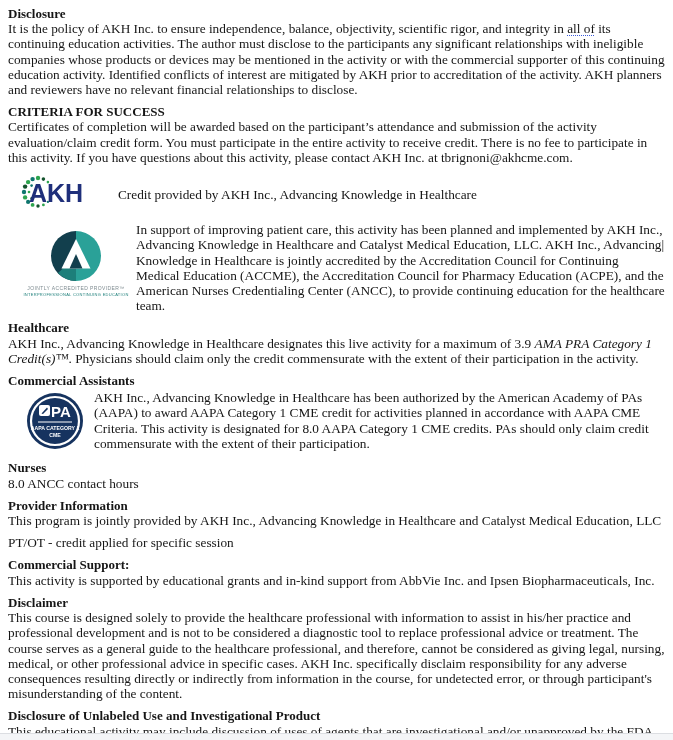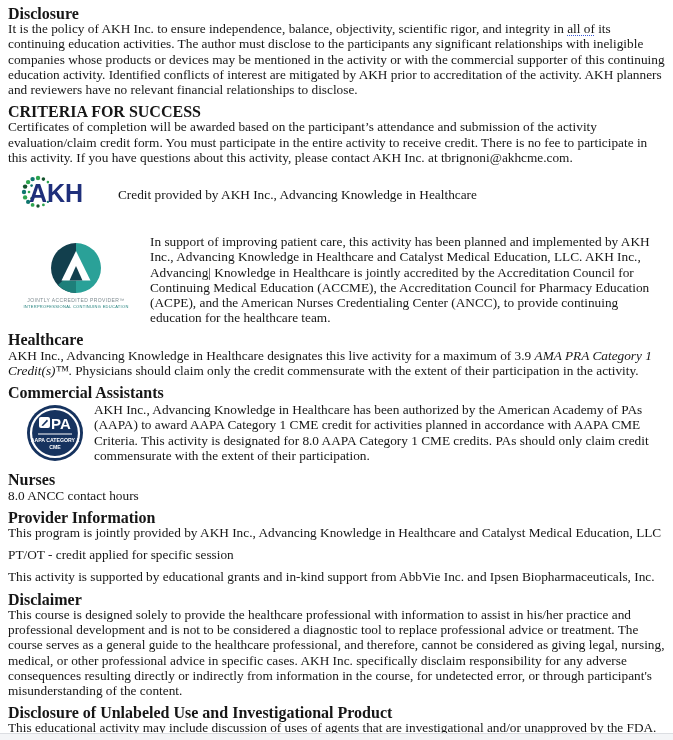--- a/index.html
+++ b/index.html
@@ -5,33 +5,33 @@
   html,body{margin:0;padding:0;}
   body{
     width:673px;height:740px;overflow:hidden;position:relative;
     background:#ffffff;color:#161616;
     font-family:"Liberation Serif","DejaVu Serif",serif;
     font-size:13.3px;line-height:15.2px;
   }
   .page{padding:6px 8px 0 8px;}
   .section{margin-top:7px;}
   .section:first-child{margin-top:0;}
-  h3{margin:0;font-size:16px;line-height:15.2px;font-weight:bold;}
+  h3{margin:0;font-size:13px;line-height:15.2px;font-weight:bold;}
   p{margin:0;}
   .marked{
     text-decoration:underline dotted #3b5bdb;
     text-decoration-thickness:1px;
     text-underline-offset:2px;
     text-align:right;
   }
   .italic{font-style:italic;}
   .logo-row{display:flex;align-items:flex-start;}
   .akh-row{align-items:center;margin-top:10px;}
   .akh-row .row-text{margin-left:14px;}
-  .ja-row{margin-top:20px;gap:14px;}
+  .ja-row{margin-top:8px;}
   .ja-logo-block{
     width:96px;flex:0 0 96px;margin-left:20px;margin-top:8px;
     display:flex;flex-direction:column;align-items:center;
   }
   .ja-caption1{
     font-family:"Liberation Sans",sans-serif;font-size:5px;line-height:6px;
     letter-spacing:.4px;color:#7e8b90;white-space:nowrap;margin-top:3px;
   }
   .ja-caption2{
     font-family:"Liberation Sans",sans-serif;font-size:4px;line-height:5px;
@@ -136,20 +136,21 @@
   <div class="section">
     <h3>Provider Information</h3>
     <p>This program is jointly provided by AKH Inc., Advancing Knowledge in Healthcare and Catalyst Medical Education, LLC</p>
   </div>
 
   <div class="section">
     <p>PT/OT - credit applied for specific session</p>
   </div>
 
   <div class="section">
+    <h3>Commercial Support:</h3>
     <p>This activity is supported by educational grants and in-kind support from AbbVie Inc. and Ipsen Biopharmaceuticals, Inc.</p>
   </div>
 
   <div class="section">
     <h3>Disclaimer</h3>
     <p>This course is designed solely to provide the healthcare professional with information to assist in his/her practice and professional development and is not to be considered a diagnostic tool to replace professional advice or treatment. The course serves as a general guide to the healthcare professional, and therefore, cannot be considered as giving legal, nursing, medical, or other professional advice in specific cases. AKH Inc. specifically disclaim responsibility for any adverse consequences resulting directly or indirectly from information in the course, for undetected error, or through participant's misunderstanding of the content.</p>
   </div>
 
   <div class="section">
     <h3>Disclosure of Unlabeled Use and Investigational Product</h3>

